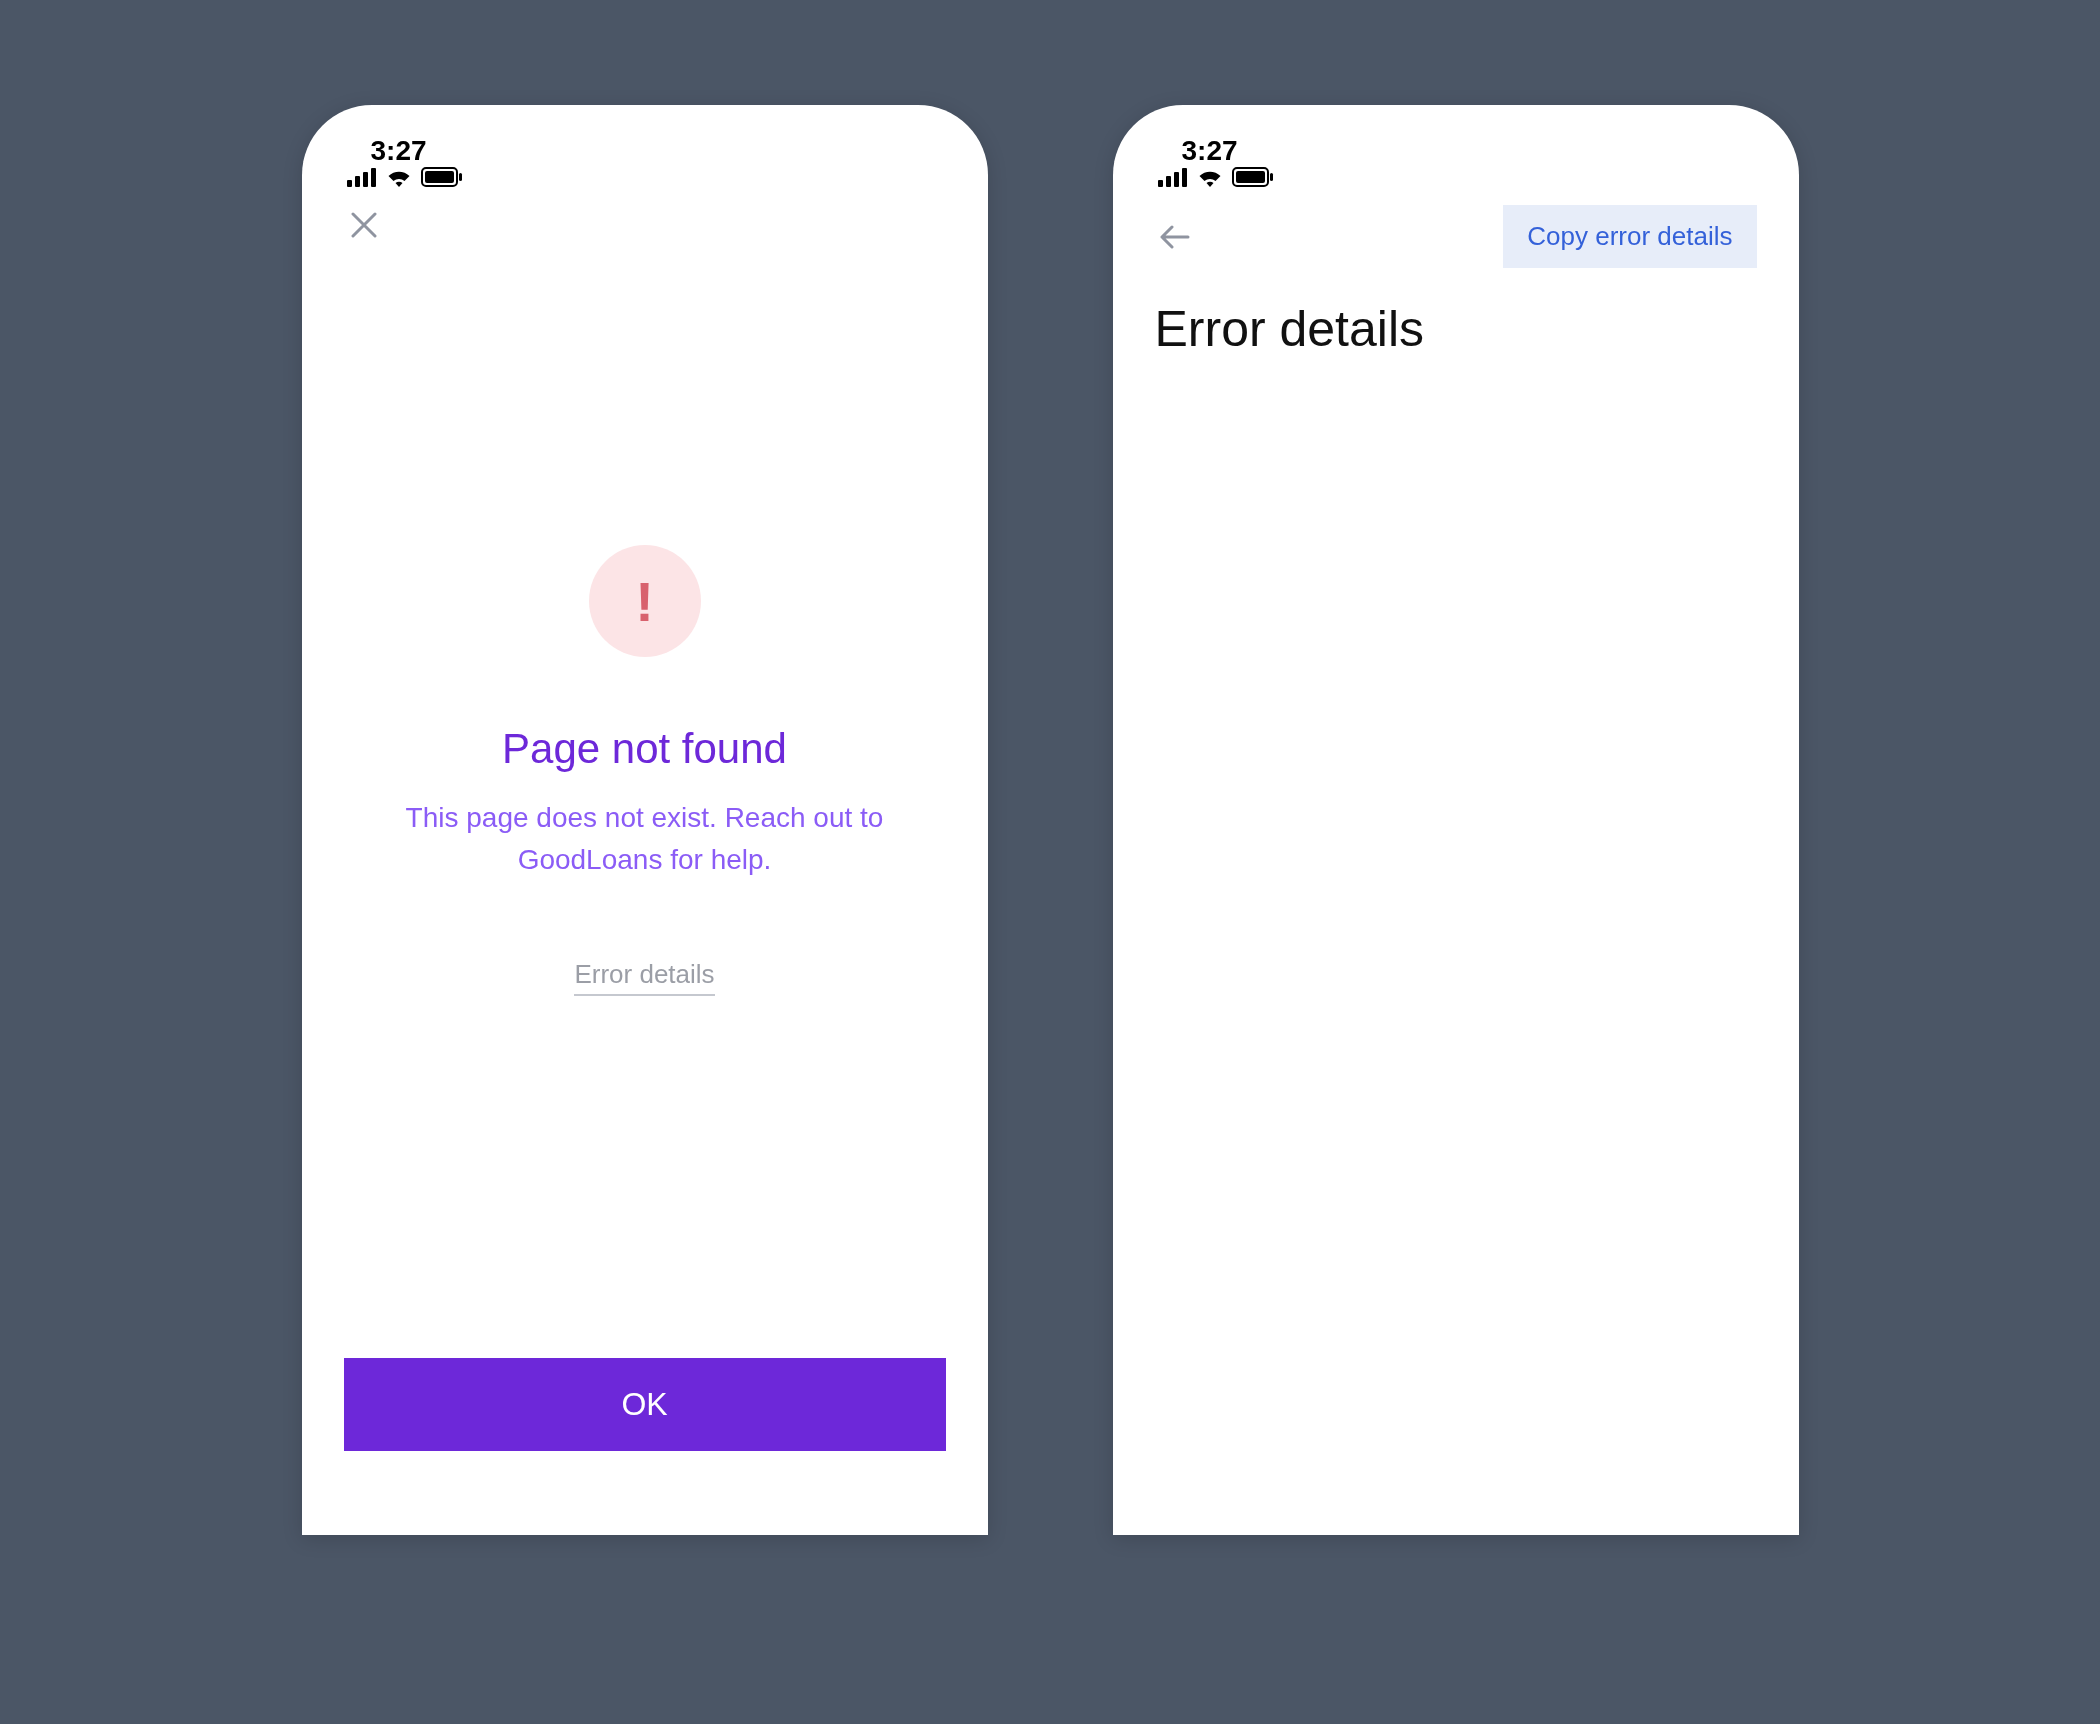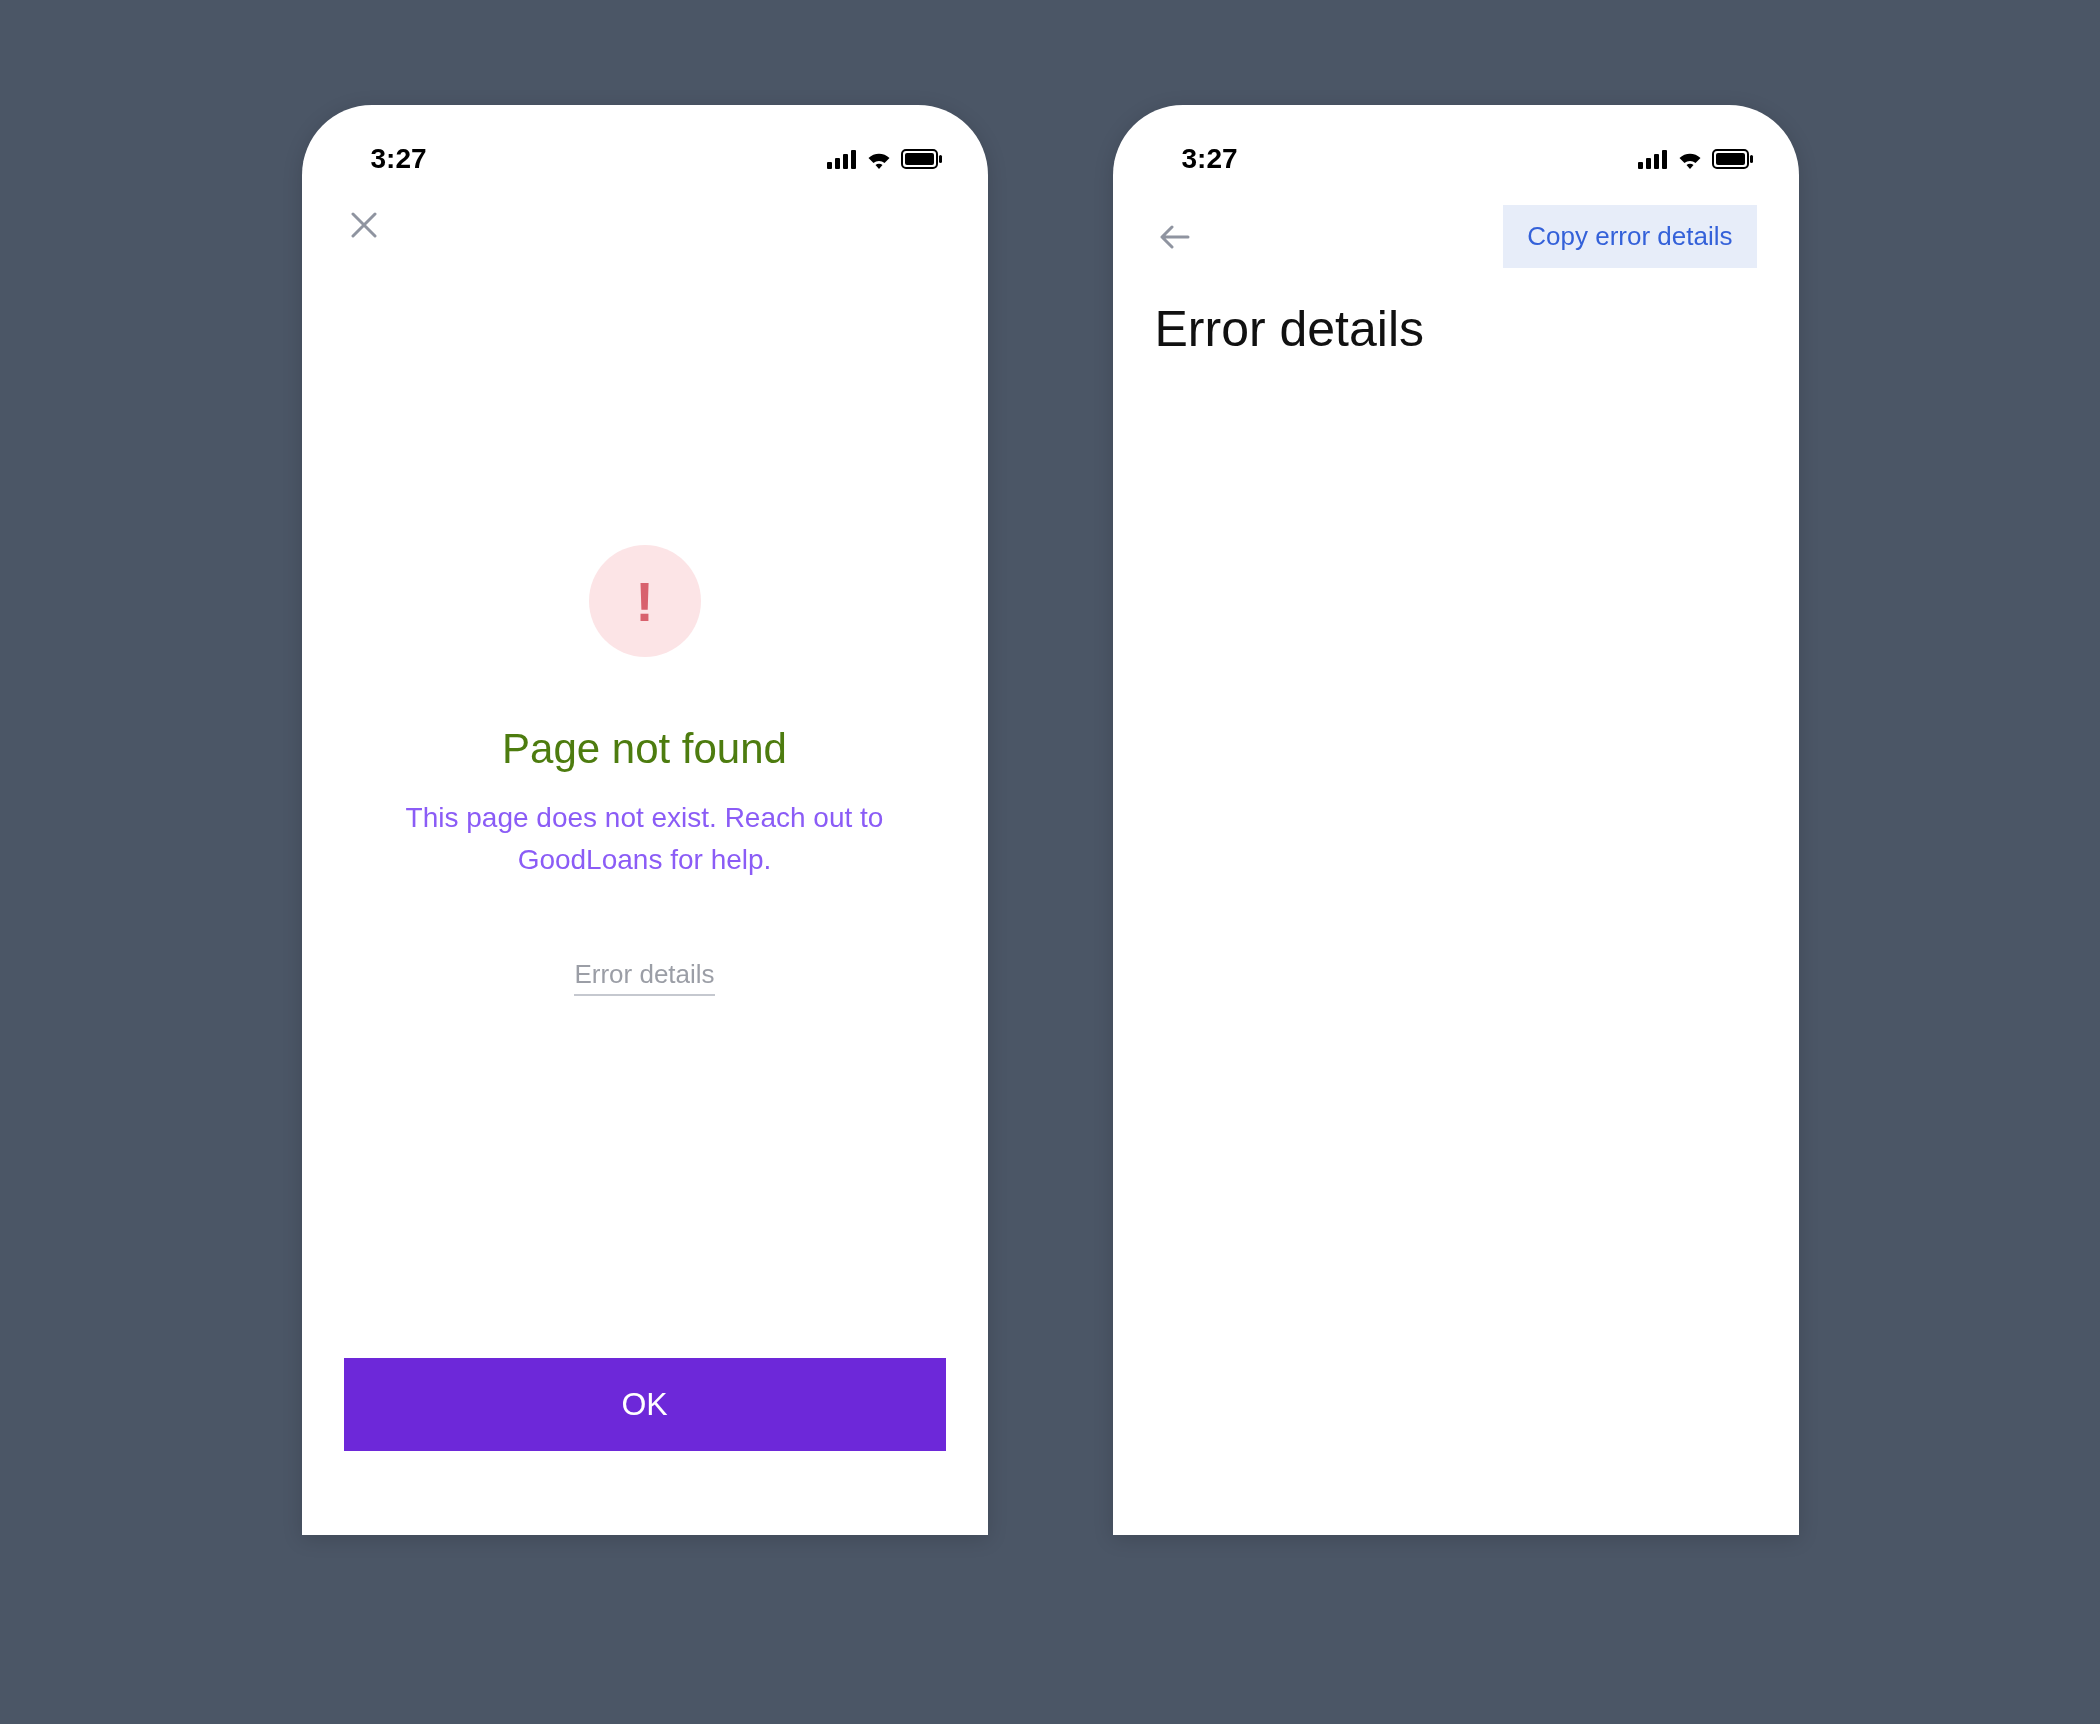--- a/index.html
+++ b/index.html
@@ -26,23 +26,24 @@
       border-radius: 70px 70px 0 0;
       position: relative;
       overflow: hidden;
       box-shadow: 0 4px 20px rgba(0,0,0,0.15);
     }
     
     .status-bar {
       height: 48px;
       display: flex;
       justify-content: space-between;
-      align-items: center;
+      align-items: flex-start;
       padding: 0 45px;
       margin-top: 30px;
+      flex-direction: column;
     }
     
     .status-time {
       font-size: 28px;
       font-weight: 600;
       color: #000;
       padding-left: 24px;
     }
     
     .status-icons {
@@ -105,21 +106,21 @@
     
     .exclamation {
       font-size: 56px;
       color: #d8616d;
       font-weight: 600;
     }
     
     .error-title {
       font-size: 42px;
       font-weight: 400;
-      color: #4d7c0f;
+      color: #6d28d9;
       margin-bottom: 24px;
     }
     
     .error-subtitle {
       font-size: 28px;
       color: #8b5cf6;
       text-align: center;
       line-height: 1.5;
       margin-bottom: 78px;
       max-width: 500px;

